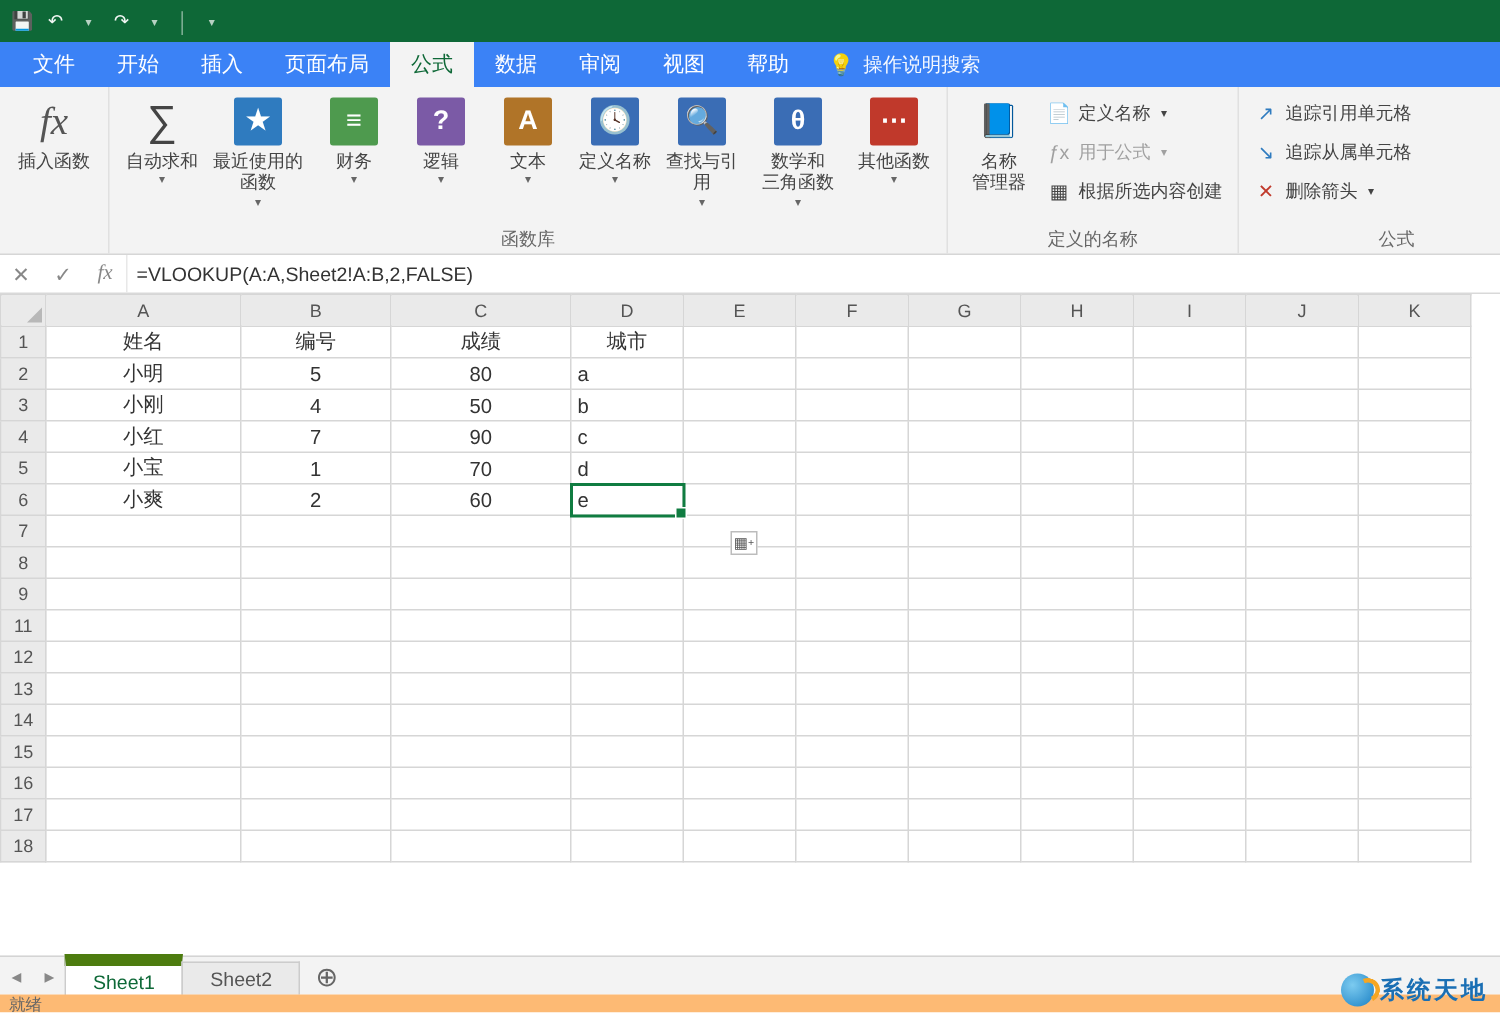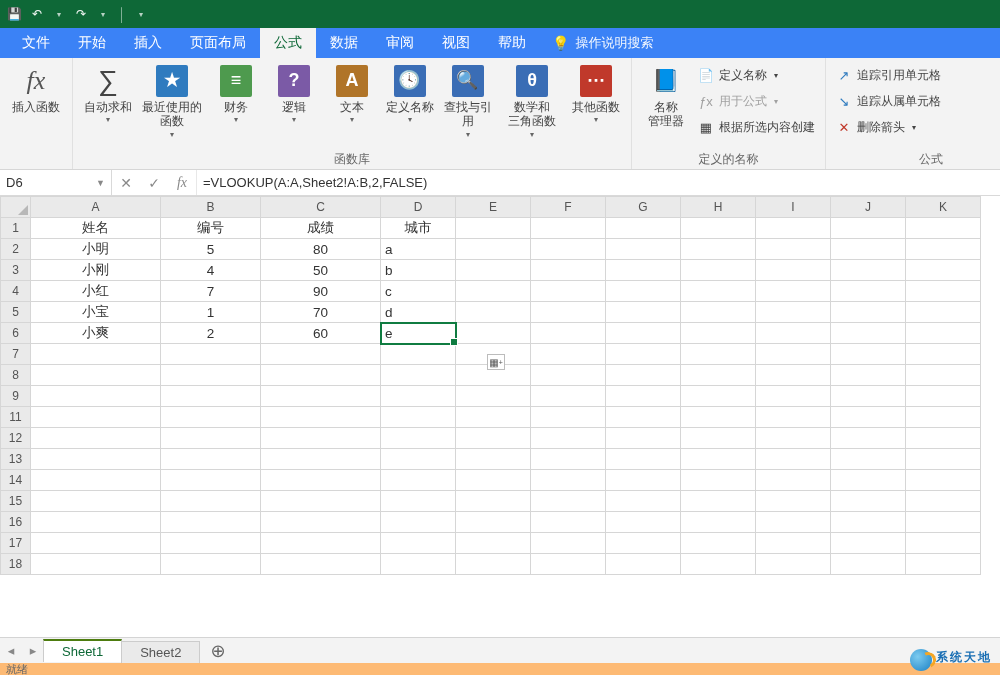--- a/index.html
+++ b/index.html
@@ -56,28 +56,28 @@
 .tl { text-align: left; }
 
 .sel { outline: 2px solid #107c41; outline-offset: -1px; position: relative; }
 .sel::after { content: ""; position: absolute; right: -3px; bottom: -3px; width: 6px; height: 6px; background: #107c41; border: 1px solid #fff; }
 .autofill-badge { position: absolute; left: 487px; top: 158px; width: 18px; height: 16px; border: 1px solid #bcbcbc; background: #fff; font-size: 10px; display: flex; align-items: center; justify-content: center; color: #555; }
 
 
 .sheetbar { position: absolute; left: 0; right: 0; bottom: 12px; height: 26px; border-top: 1px solid #d4d4d4; background: #f3f3f3; display: flex; align-items: center; font-size: 13px; }
 .sbnav { width: 22px; text-align: center; color: #888; cursor: pointer; }
 .stab { padding: 3px 18px; background: #eaeaea; border: 1px solid #ccc; border-bottom: none; margin-left: -1px; cursor: pointer; color: #555; position: relative; top: 1px; }
-.stab.active { background: #fff; color: #0e6837; border-top: 2px solid #4d7c0f; top: 0; }
+.stab.active { background: #fff; color: #0e6837; border-top: 8px solid #4d7c0f; top: 0; }
 .splus { padding: 0 10px; color: #666; font-size: 18px; cursor: pointer; }
 
 
 .statusbar { position: absolute; bottom: 0; left: 0; right: 0; height: 12px; background: #fdba74; font-size: 11px; color: #666; padding-left: 6px; display: flex; align-items: center; }
 
 
-.wm { position: absolute; right: 8px; bottom: 4px; display: flex; align-items: flex-start; font-size: 12px; color: #1a6fb4; font-weight: bold; letter-spacing: 2px; }
+.wm { position: absolute; right: 8px; bottom: 4px; display: flex; align-items: center; font-size: 16px; color: #1a6fb4; font-weight: bold; letter-spacing: 2px; }
 .wm .globe { width: 22px; height: 22px; border-radius: 50%; background: radial-gradient(circle at 35% 35%, #7ccbf0, #1a80c4); margin-right: 4px; position: relative; }
 .wm .globe::after { content: ""; position: absolute; right: -4px; top: 3px; width: 10px; height: 10px; border: 3px solid #f5a623; border-left-color: transparent; border-bottom-color: transparent; border-radius: 50%; transform: rotate(20deg); }
 </style>
 </head>
 <body>
 
 <div class="titlebar">
   <span class="tb-ico">💾</span>
   <span class="tb-ico">↶</span>
   <span class="tb-ico" style="font-size:8px;opacity:.7">▾</span>
@@ -227,24 +227,20 @@
             <span>删除箭头</span>
             <span style="font-size:8px;margin-left:2px">▾</span>
           </div>
       </div>
     </div>
     <div class="label" style="text-align:right;padding-right:2px">公式</div>
   </div>
 </div>
 
 <div class="fbar">
-  <div class="namebox">
-    <span>D6</span>
-    <span class="dd">▼</span>
-  </div>
   <div class="fbar-btns">
     <div class="fbtn">✕</div>
     <div class="fbtn">✓</div>
     <div class="fbtn fx">fx</div>
   </div>
   <div class="finput">=VLOOKUP(A:A,Sheet2!A:B,2,FALSE)</div>
 </div>
 
 <div class="grid-wrap">
   <table class="grid" id="grid">

